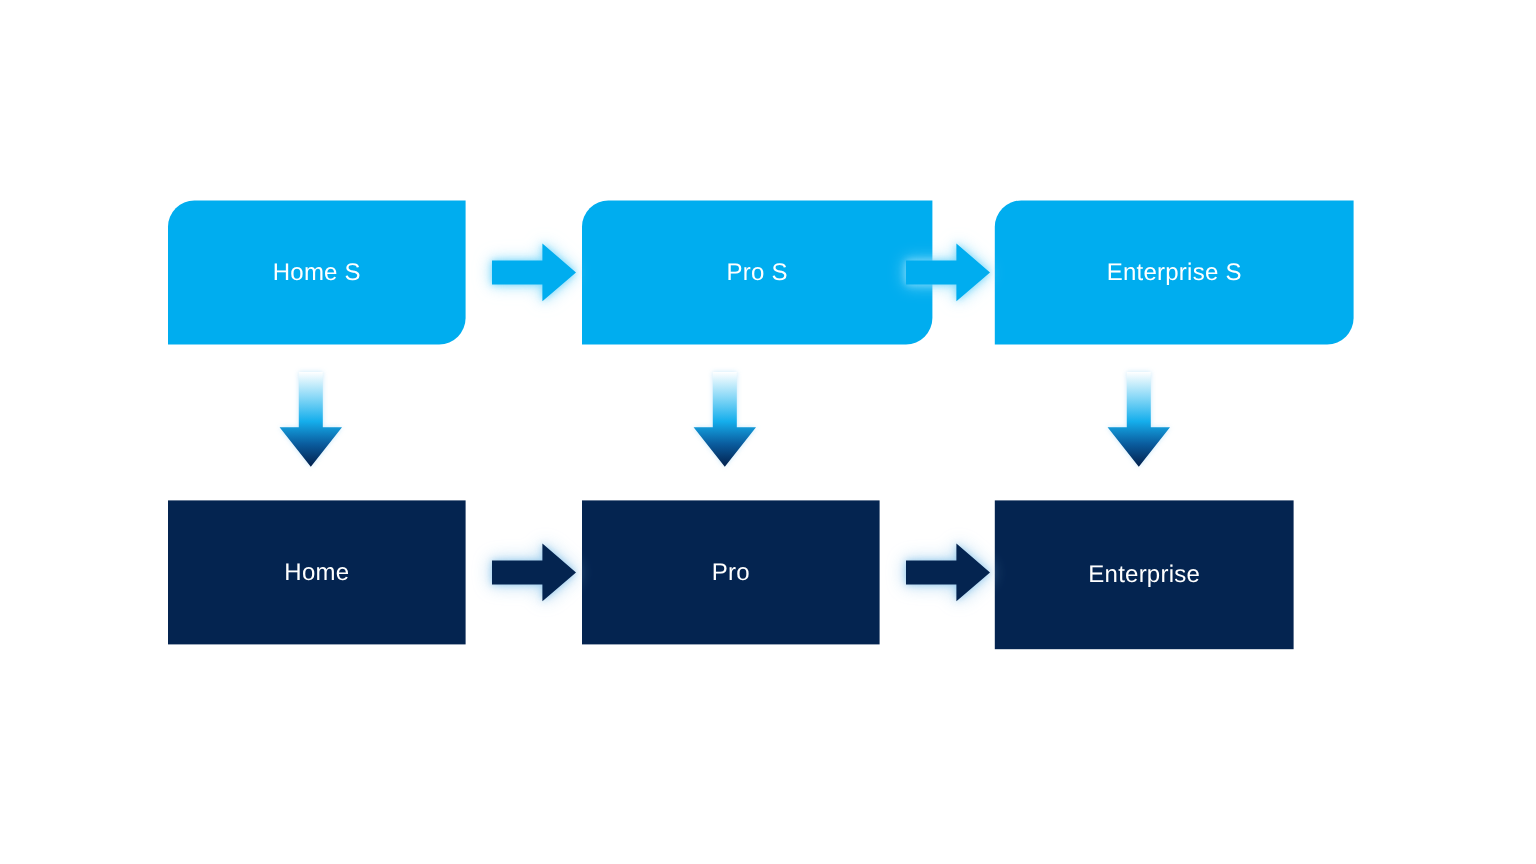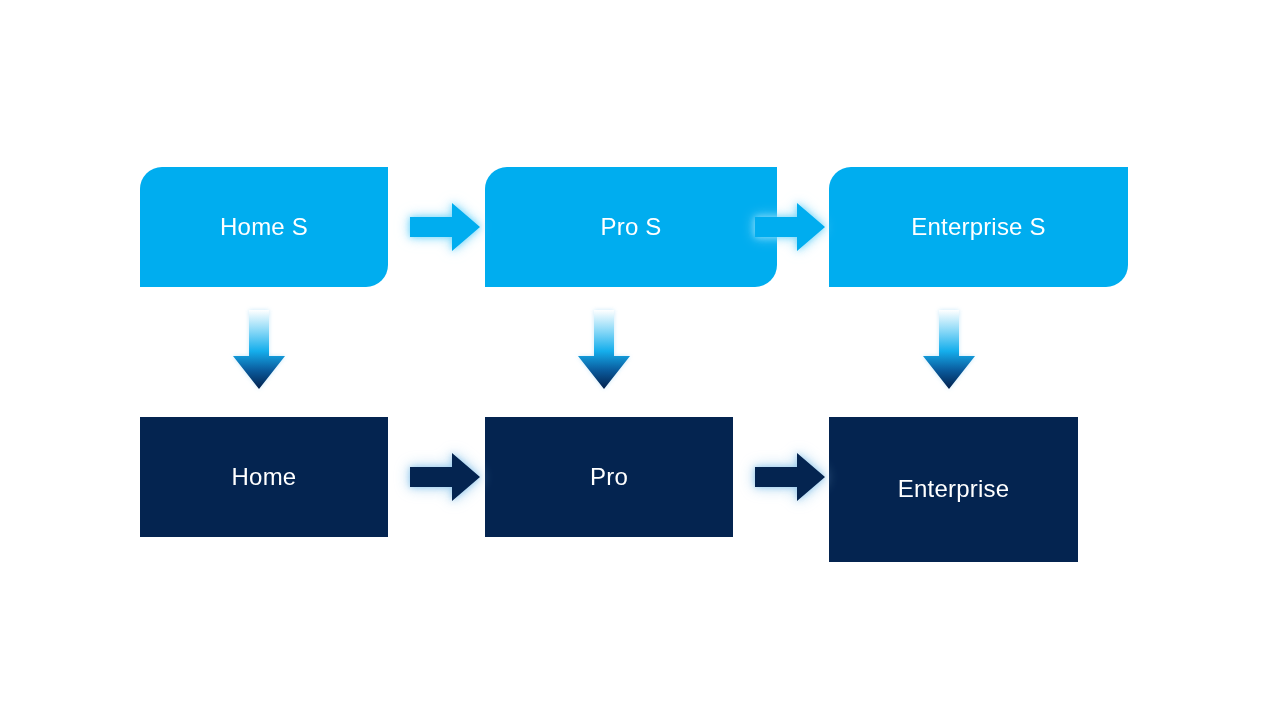--- a/index.html
+++ b/index.html
@@ -27,21 +27,21 @@
   }
 
   
   .node {
     position: absolute;
     display: flex;
     align-items: center;
     justify-content: center;
     box-sizing: border-box;
     color: #ffffff;
-    font-size: 24px;
+    font-size: 20px;
     font-weight: 400;
     letter-spacing: 0.2px;
     line-height: 1.2;
     text-align: center;
     user-select: none;
   }
 
   
   .node--service {
     background: #00ADEF;
@@ -100,21 +100,21 @@
   </div>
 
   <div class="node node--product" style="left:485px; top:417px; width:248px; height:120px;">
     <span class="node-label">Pro</span>
   </div>
 
   <div class="node node--product" style="left:140px; top:417px; width:248px; height:120px;">
     <span class="node-label">Home</span>
   </div>
 
-  <div class="node node--product" style="left:829px; top:417px; width:249px; height:145px;">
+  <div class="node node--product" style="left:829px; top:417px; width:249px; height:124px;">
     <span class="node-label">Enterprise</span>
   </div>
 
   <div class="arrow" style="left:410px; top:203px; width:70px; height:48px;">
     <svg width="70" height="48" viewBox="0 0 70 48" class="glow-blue">
       <polygon points="0,14 42,14 42,0 70,24 42,48 42,34 0,34" fill="#00ADEF"></polygon>
     </svg>
   </div>
 
   <div class="arrow" style="left:755px; top:203px; width:70px; height:48px;">

